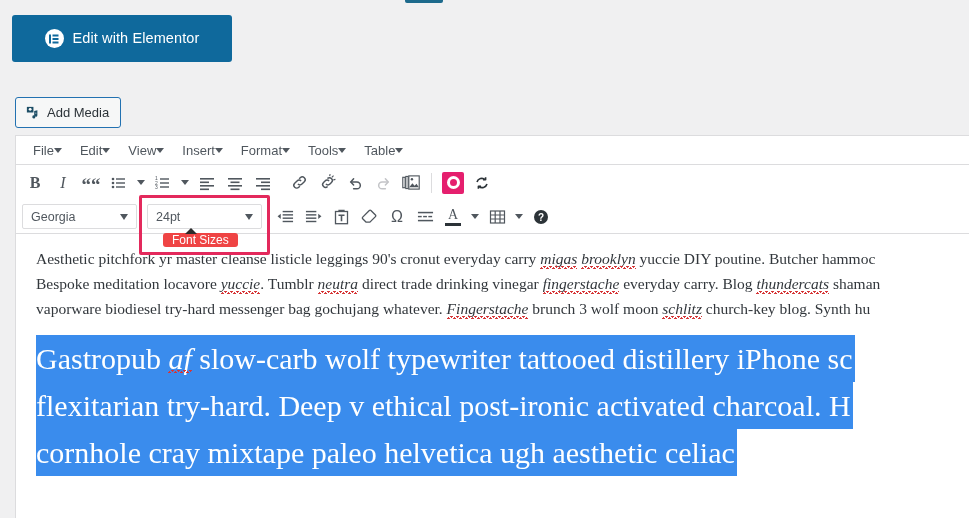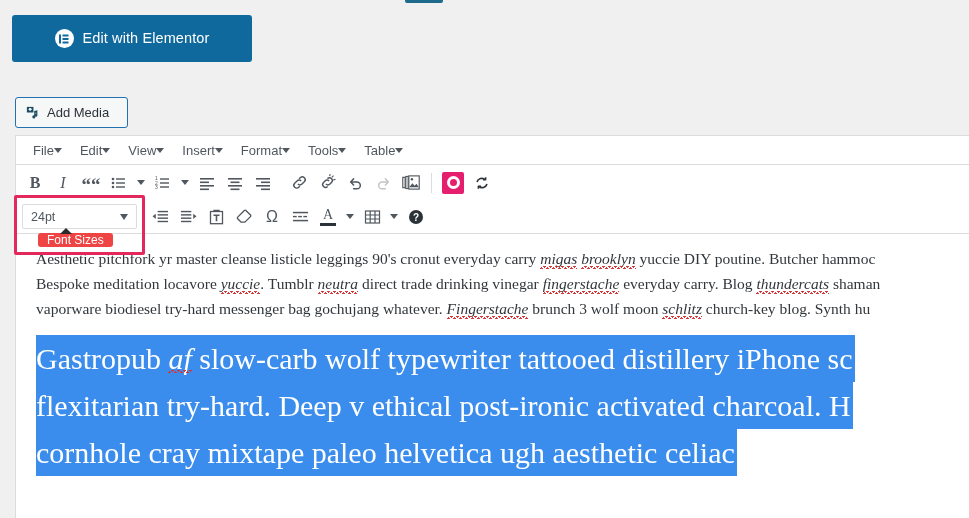--- a/index.html
+++ b/index.html
@@ -14,21 +14,21 @@
 
   
   .top-sliver {
     position:absolute; left:405px; top:0px; width:38px; height:3px;
     background:#1d6a8c; border-radius:0 0 2px 2px;
   }
 
   
   .elementor-btn {
     position:absolute; left:12px; top:15px;
-    width:240px; height:47px;
+    width:220px; height:47px;
     background:#0f699c;
     border-radius:3px;
     display:flex; align-items:center; justify-content:center;
     gap:9px;
     cursor:pointer;
   }
   .elementor-mark {
     width:19px; height:19px; border-radius:50%;
     background:#ffffff;
     display:flex; align-items:center; justify-content:center;
@@ -36,21 +36,21 @@
   }
   .elementor-mark svg { display:block; }
   .elementor-btn .lbl {
     color:#ffffff; font-size:14.5px; font-weight:400;
     letter-spacing:.1px; line-height:1;
   }
 
   
   .add-media {
     position:absolute; left:15px; top:97px;
-    height:31px; padding:0 18px 0 9px;
+    height:31px; padding:0 11px 0 9px;
     background:#f6f7f7;
     border:1px solid #2271b1;
     border-radius:3px;
     display:flex; align-items:center; gap:7px;
     cursor:pointer;
   }
   .add-media .lbl { color:#2c3338; font-size:13px; }
   .add-media svg { display:block; }
 
   
@@ -374,20 +374,24 @@
       <svg width="16" height="16" viewBox="0 0 16 16" fill="none" stroke="#2c3338" stroke-width="1.6">
         <path d="M3 7a5 5 0 0 1 8.2-2.3"></path>
           <path d="M13 9a5 5 0 0 1-8.2 2.3"></path>
         <path d="M11.6 2.2v2.6h-2.6" stroke-linejoin="round"></path>
         <path d="M4.4 13.8v-2.6h2.6" stroke-linejoin="round"></path>
       </svg>
     </div>
   </div>
 
   <div class="toolbar-row row2">
+    <div class="select-box">
+      <span>Georgia</span>
+      <span class="arrow"></span>
+    </div>
 
     <div class="fs-wrap">
       <div class="select-box" style="margin-right:0">
         <span>24pt</span>
         <span class="arrow"></span>
       </div>
       <div class="fs-highlight"></div>
       <div class="tooltip">Font Sizes</div>
     </div>
 

